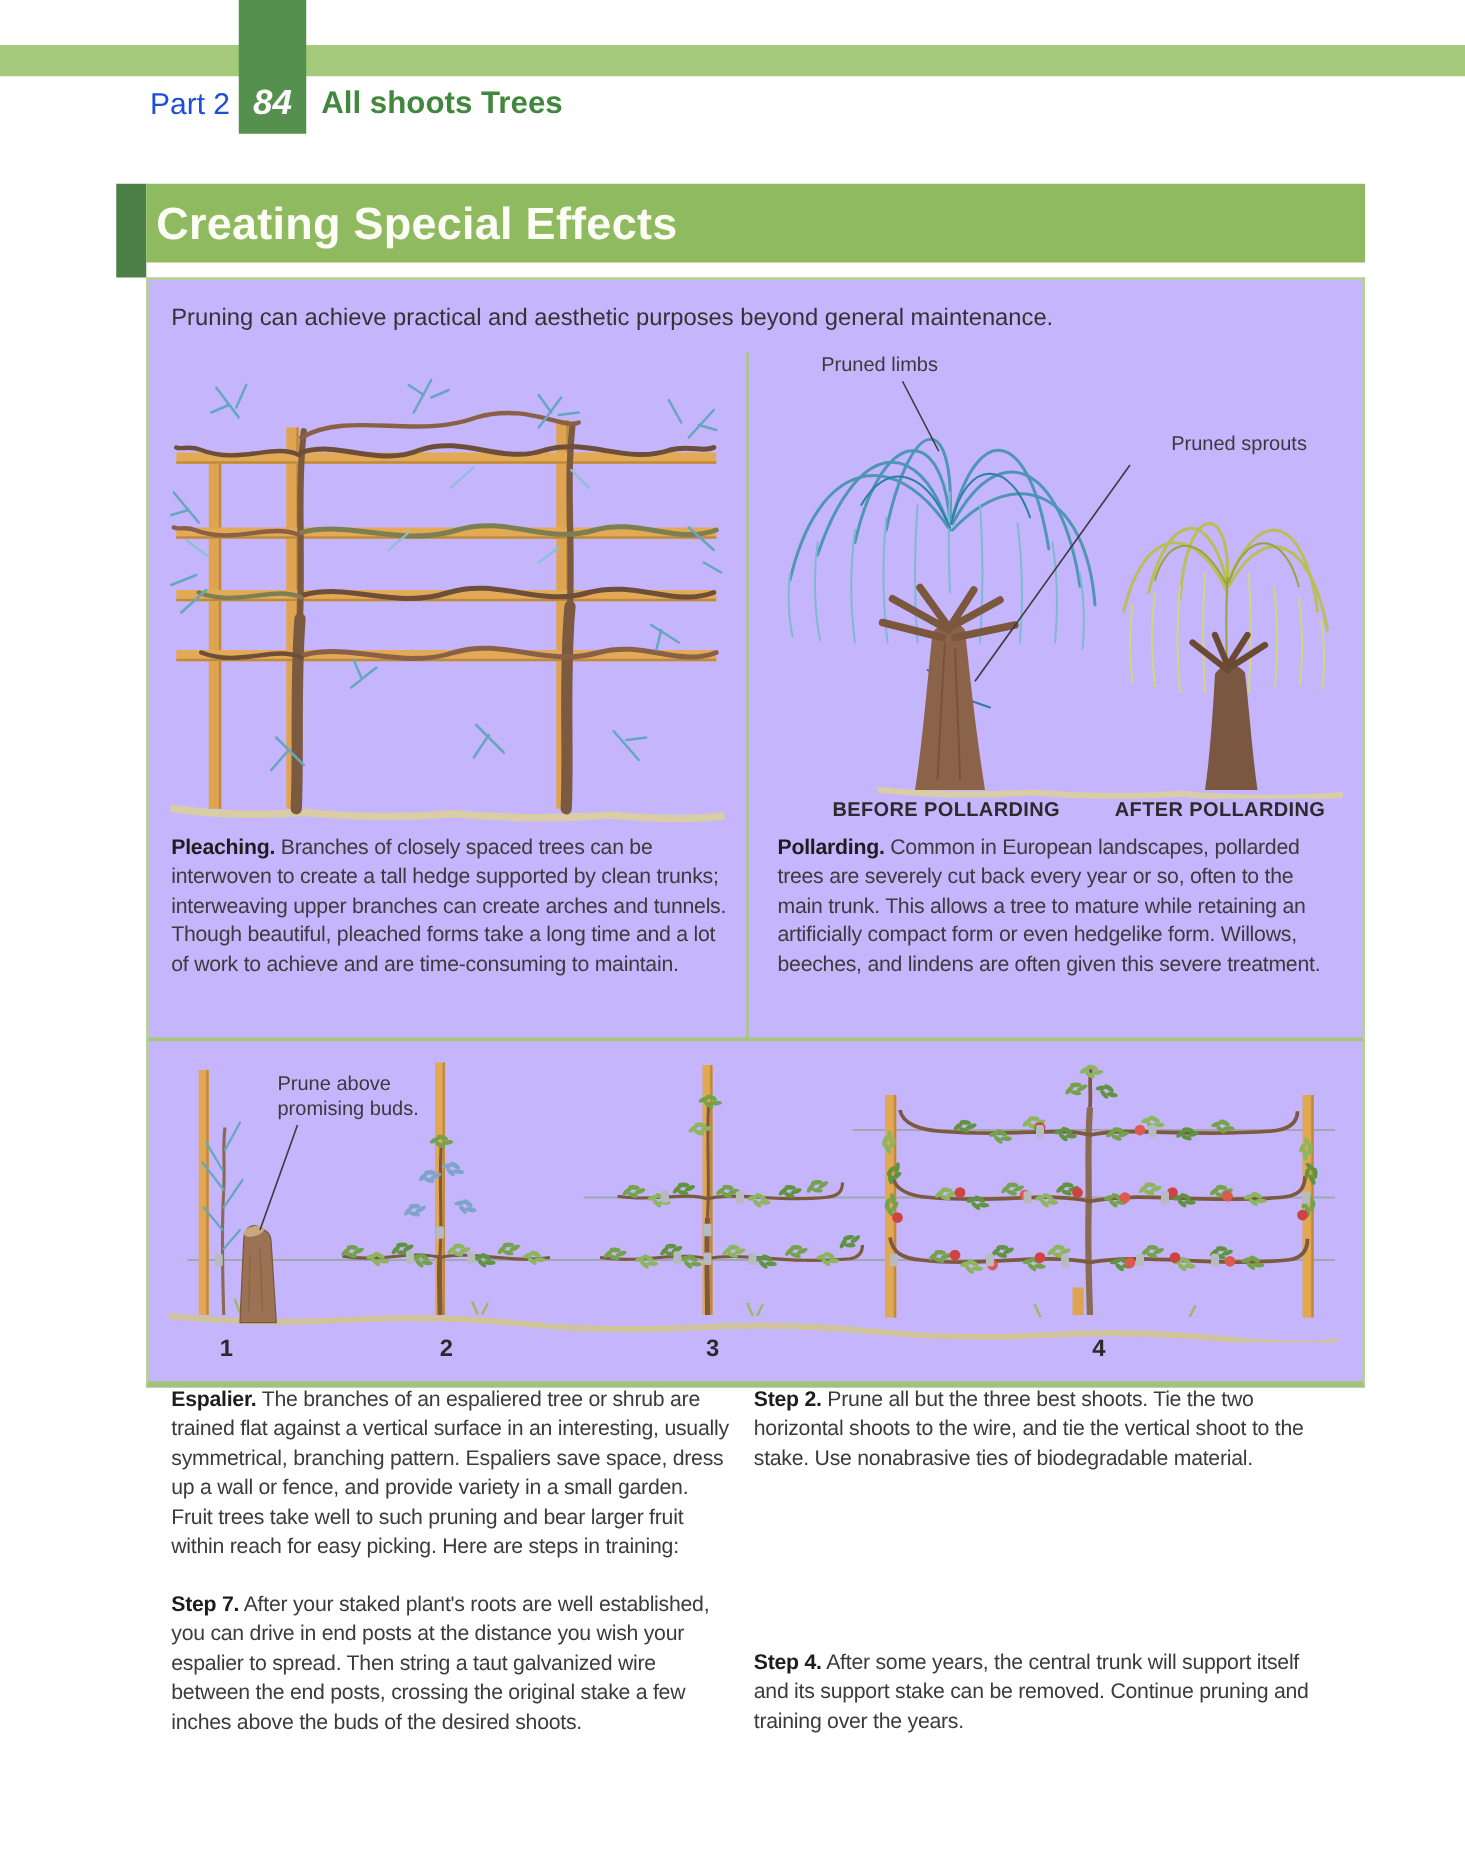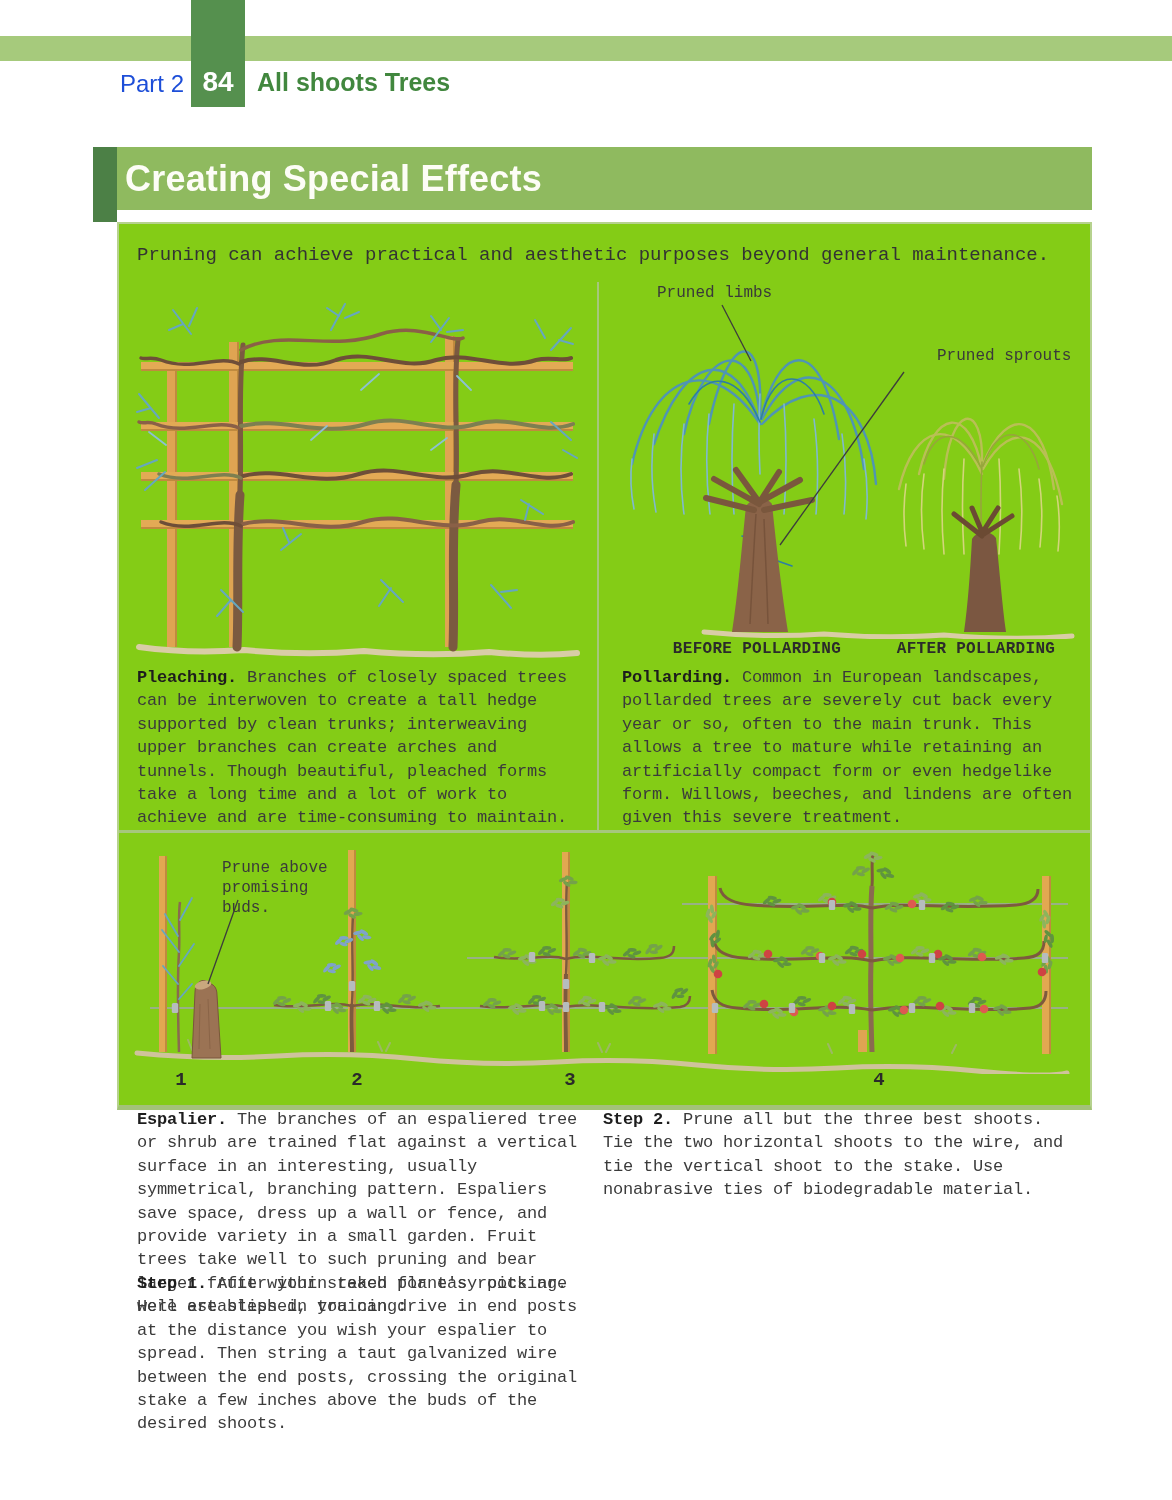--- a/index.html
+++ b/index.html
@@ -3,30 +3,30 @@
 <meta charset="utf-8">
 <style>
   html,body{margin:0;padding:0;background:#ffffff;}
   #page{position:relative;width:1172px;height:1500px;background:#fff;overflow:hidden;
         font-family:"Liberation Sans",sans-serif;color:#3b3b3b;}
   .abs{position:absolute;}
   
   .topbar{left:0;top:36px;width:1172px;height:25px;background:#a6ca7c;}
   .part-tab{left:191px;top:0;width:54px;height:107px;background:#55904e;
             display:flex;align-items:flex-end;justify-content:center;}
-  .pagenum{color:#fff;font-weight:bold;font-size:28px;line-height:1;padding-bottom:11px;}
+  .pagenum{color:#fff;font-weight:bold;font-size:28px;line-height:1;padding-bottom:11px;font-style:italic;}
   .part-label{left:120px;top:70px;font-size:24px;color:#1d4ed8;}
   .chapter-title{left:257px;top:68px;font-size:25px;font-weight:bold;color:#41873e;}
   
   .banner-square{left:93px;top:147px;width:24px;height:75px;background:#4c8046;}
   .banner{left:117px;top:147px;width:975px;height:63px;background:#8fba5f;display:flex;align-items:center;}
   .banner h1{margin:0;padding-left:8px;font-size:36px;font-weight:bold;color:#fdfdf6;letter-spacing:0.2px;}
   
   .content-box{left:117px;top:222px;width:975px;height:888px;box-sizing:border-box;
-               background:#84cc16;border:2px solid #b6d28e;border-bottom:5px solid #a3c279;font-family:Liberation Mono, monospace;}
+               background:#c4b5fd;border:2px solid #b6d28e;border-bottom:5px solid #a3c279;}
   .intro{left:18px;top:20px;font-size:19px;color:#333;}
   .vdivider{left:478px;top:58px;width:2px;height:549px;background:#a6c77c;}
   .hdivider{left:0;top:606px;width:971px;height:3px;background:#a6c77c;}
   
   .fig-label{font-size:16px;color:#3a3a3a;line-height:20px;}
   .fig-caption{font-size:16px;font-weight:bold;color:#2b2b2b;letter-spacing:0.3px;transform:translateX(-50%);white-space:nowrap;}
   .stage-num{font-size:19px;font-weight:bold;color:#2a2a2a;transform:translateX(-50%);}
   
   .para{font-size:17px;line-height:23.4px;letter-spacing:-0.2px;color:#3b3b3b;}
   .para b{color:#1d1d1d;}
@@ -365,20 +365,23 @@
 
     <div class="abs stage-num" style="left:62px;top:845px;">1</div>
     <div class="abs stage-num" style="left:238px;top:845px;">2</div>
     <div class="abs stage-num" style="left:451px;top:845px;">3</div>
     <div class="abs stage-num" style="left:760px;top:845px;">4</div>
 
     <p class="abs para col-left" style="left:18px;top:884px;margin:0;">
       <b>Espalier.</b> <span>The branches of an espaliered tree or shrub are trained flat against a vertical surface in an interesting, usually symmetrical, branching pattern. Espaliers save space, dress up a wall or fence, and provide variety in a small garden. Fruit trees take well to such pruning and bear larger fruit within reach for easy picking. Here are steps in training:</span>
     </p>
     <p class="abs para col-left" style="left:18px;top:1048px;margin:0;">
-      <b>Step 1.</b> <span>After your staked plant's roots are well established, you can drive in end posts at the distance you wish your espalier to spread. Then string a taut galvanized wire between the end posts, crossing the original stake a few inches above the buds of the desired shoots.</span>
+      <b>Step 7.</b> <span>After your staked plant's roots are well established, you can drive in end posts at the distance you wish your espalier to spread. Then string a taut galvanized wire between the end posts, crossing the original stake a few inches above the buds of the desired shoots.</span>
     </p>
     <p class="abs para col-right" style="left:484px;top:884px;margin:0;">
       <b>Step 2.</b> <span>Prune all but the three best shoots. Tie the two horizontal shoots to the wire, and tie the vertical shoot to the stake. Use nonabrasive ties of biodegradable material.</span>
     </p>
+    <p class="abs para col-right" style="left:484px;top:1094px;margin:0;">
+      <b>Step 4.</b> <span>After some years, the central trunk will support itself and its support stake can be removed. Continue pruning and training over the years.</span>
+    </p>
 
   </div>
 </div>
 
 </body></html>

